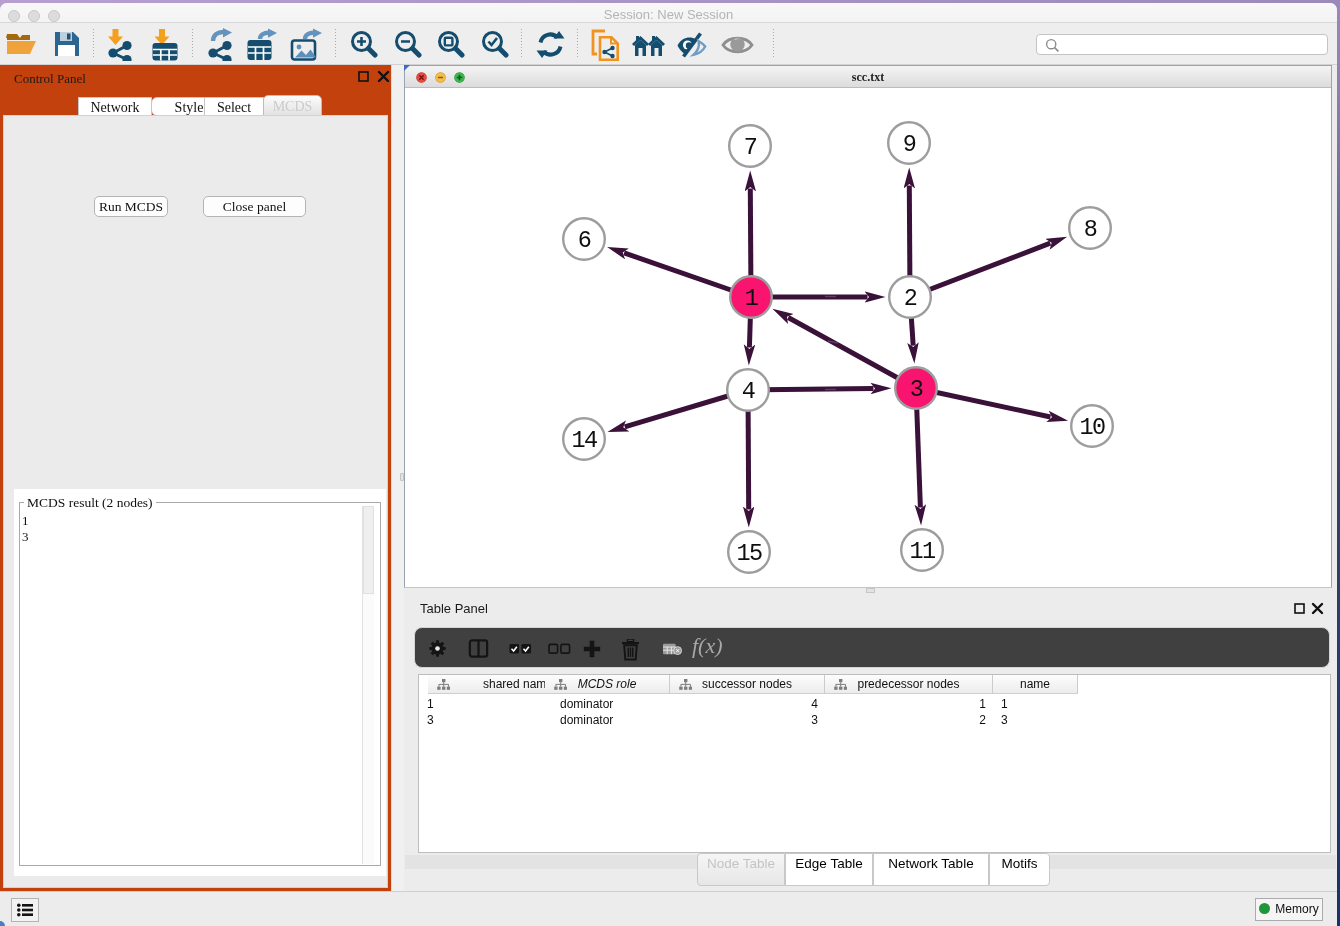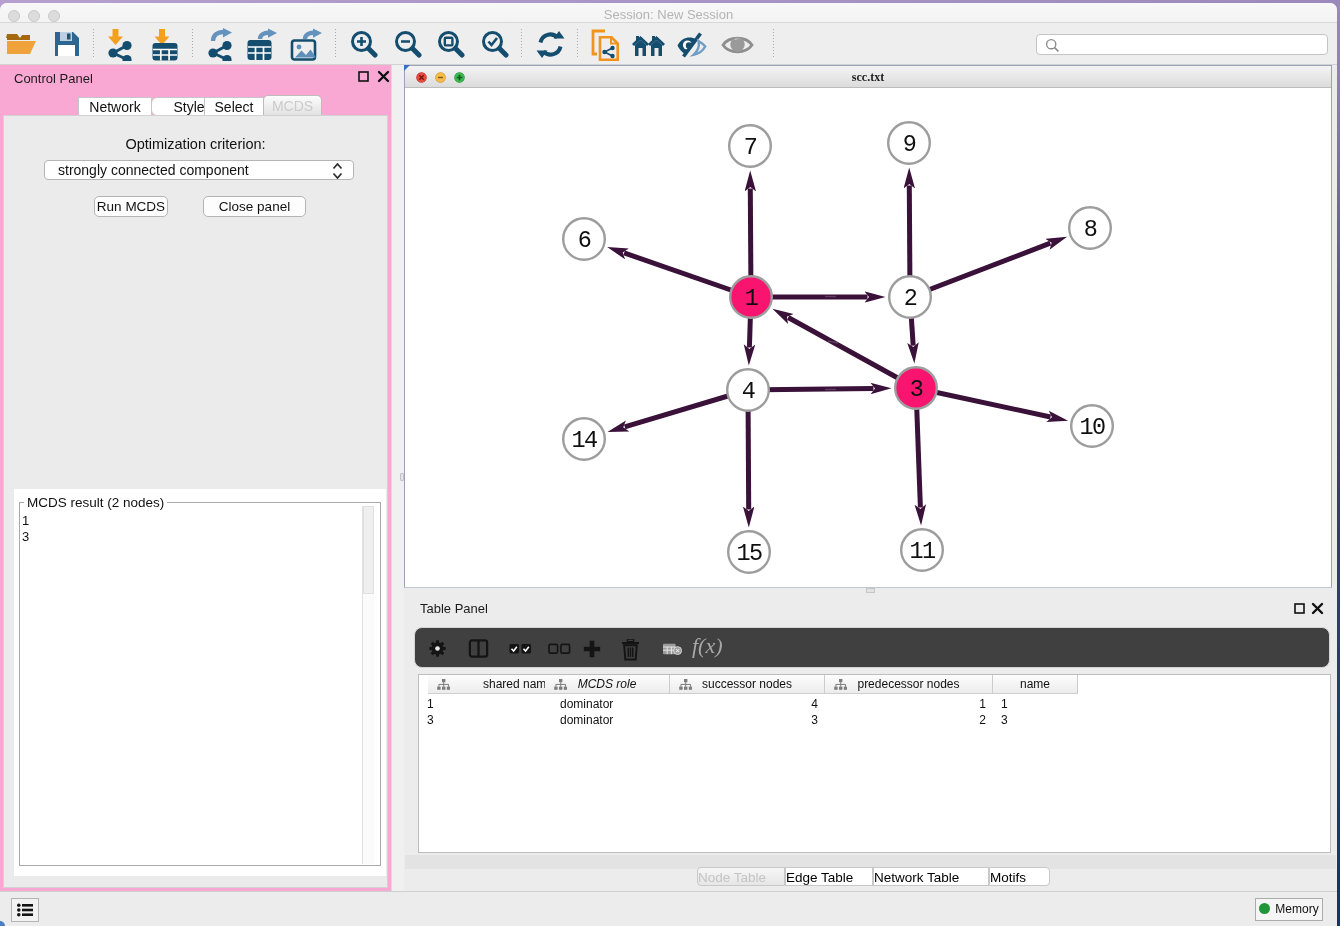--- a/index.html
+++ b/index.html
@@ -9,42 +9,42 @@
   
   #titlebar { position:absolute; left:0; top:0; right:0; height:20px; background:linear-gradient(#f8f8f8,#f3f3f3); border-bottom:1px solid #d8d8d8; }
   .tl { position:absolute; top:7px; width:12px; height:12px; border-radius:50%; background:#dcdcdc; border:1px solid #c9c9c9; }
   #title-text { position:absolute; top:4px; left:0; right:0; text-align:center; color:#b4b4b4; font-size:13px; }
   
   #toolbar { position:absolute; left:0; top:20px; right:0; height:42px; background:#eeeeee; border-bottom:1px solid #d2d2d2; }
   .tsep { position:absolute; top:6px; height:30px; width:1px; background:repeating-linear-gradient(#aaa 0 1px, transparent 1px 3px); }
   .ticon { position:absolute; top:5px; }
   #searchbox { position:absolute; left:1036px; top:11px; width:292px; height:21px; background:#fff; border:1px solid #c4c4c4; border-radius:4px; }
   
-  #cp { position:absolute; left:0; top:62px; width:391px; bottom:35px; background:#f9a8d4; }
+  #cp { position:absolute; left:0; top:62px; width:391px; bottom:35px; background:#c2410c;font-family:Liberation Serif, serif; }
   #cp-head { position:absolute; left:14px; top:6px; font-size:13px; color:#1b1b1b; }
   
   #vsplit { position:absolute; left:391px; top:62px; width:13px; bottom:35px; background:#f0f0f0; border-left:1px solid #dcdcdc; }
   #vhandle { position:absolute; left:8px; top:408px; width:4px; height:8px; background:#e4e4e4; border:1px solid #c2c2c2; border-radius:1px; }
   
   #frame { position:absolute; left:404px; top:62px; width:928px; height:523px; border:1px solid #98a3b5; border-bottom-color:#c2c7cf; background:#fff; }
   #ftitle { position:absolute; left:0; top:0; right:0; height:22px; background:linear-gradient(#f4f4f4,#dcdcdc); border-bottom:1px solid #bcbcbc; }
   #ftitle-text { position:absolute; left:0; right:0; top:4px; text-align:center; font-size:12px; font-weight:bold; color:#222;font-family:Liberation Serif, serif; }
   .fl { position:absolute; top:5.5px; width:11px; height:11px; border-radius:50%; }
   
   #hsplit { position:absolute; left:404px; top:585px; right:3px; height:5px; background:#ececec; }
   #hhandle { position:absolute; left:462px; top:0px; width:9px; height:5px; background:#e2e2e2; border:1px solid #c6c6c6; }
   
   #tp { position:absolute; left:404px; top:590px; right:0px; bottom:35px; background:#ececec; }
   #tp-head { position:absolute; left:16px; top:8px; font-size:13px; color:#1b1b1b; }
   #tp-toolbar { position:absolute; left:10px; top:34px; right:7px; height:41px; background:#404040; border:1px solid #d4d4d4; border-radius:8px; }
   #tbl { position:absolute; left:14px; top:81px; right:6px; bottom:38px; background:#fff; border:1px solid #bdbdbd; }
   .th { position:absolute; top:0; height:19px; background:linear-gradient(#fdfdfd,#ececec); border-right:1px solid #cccccc; border-bottom:1px solid #cfcfcf; font-size:12px; color:#111; text-align:center; line-height:19px; }
   .td { position:absolute; font-size:12px; color:#111; height:16px; line-height:16px; }
   
-  .btab { position:absolute; height:19px; line-height:19px; font-size:13.5px; text-align:left; background:#fff; border:1px solid #c8c8c8; }
+  .btab { position:absolute; height:33px; line-height:19px; font-size:13.5px; text-align:center; background:#fff; border:1px solid #c8c8c8; }
   
   #statusbar { position:absolute; left:0; right:0; bottom:0; height:35px; background:#ececec; border-top:1px solid #cfcfcf; }
   #memorybtn { position:absolute; right:14px; top:6px; width:68px; height:23px; background:#f5f5f5; border:1px solid #ababab; font-size:12px; color:#111; text-align:center; line-height:21px; }
   #listbtn { position:absolute; left:11px; top:6px; width:28px; height:24px; background:#f2f2f2; border:1px solid #b4b4b4; }
   
   .cptab { position:absolute; height:19px; line-height:19px; background:#fff; border:1px solid #c6c6c6; font-size:14px; text-align:center; color:#111; }
   .titledbox { position:absolute; border:1px solid #a9a9a9; }
   .btn { position:absolute; background:#fdfdfd; border:1px solid #b4b4b4; border-radius:5px; font-size:13.5px; color:#111; text-align:center; }
 </style>
 </head>
@@ -221,25 +221,20 @@
         <rect x="1" y="1" width="9" height="9" fill="none" stroke="#111" stroke-width="1.6"></rect>
       </svg>
     <svg style="position:absolute; left:377px; top:5px;" width="13" height="13" viewBox="0 0 13 13">
         <path d="M2 2 L11 11 M11 2 L2 11" stroke="#111" stroke-width="2.4" stroke-linecap="round"></path>
       </svg>
     <div class="cptab" style="left:78px; top:32px; width:74px;">Network</div>
     <div class="cptab" style="left:151px; top:32px; width:76px;border-radius:6px;">Style</div>
     <div class="cptab" style="left:204px; top:32px; width:60px;">Select</div>
     <div class="cptab" style="left:263px; top:30px; width:59px; height:21px; line-height:21px; background:linear-gradient(#fcfcfc,#e2e2e2); color:#cbcbcb; border-radius:5px 5px 0 0; border-color:#bdbdbd;">MCDS</div>
     <div style="position:absolute; left:3px; top:50px; right:3px; bottom:3px; border:1px solid #d2d2d2; background:#ebebeb;"></div>
-    <div style="position:absolute; left:0; right:0; top:71px; text-align:center; font-size:14.5px; color:#111;">Optimization criterion:</div>
-    <div style="position:absolute; left:44px; top:95px; width:310px; height:20px; background:#fff; border:1px solid #b5b5b5; border-radius:4px; font-size:14px; line-height:19px; padding-left:13px; color:#111;">strongly connected component<svg style="position:absolute; right:10px; top:2px;" width="11" height="16" viewBox="0 0 11 16">
-          <path d="M1.5 5.5 L5.5 1 L9.5 5.5" fill="none" stroke="#333" stroke-width="1.8"></path>
-          <path d="M1.5 10.5 L5.5 15 L9.5 10.5" fill="none" stroke="#333" stroke-width="1.8"></path>
-        </svg></div>
     <div class="btn" style="left:94px; top:131px; width:74px; height:21px; line-height:19px;">Run MCDS</div>
     <div class="btn" style="left:203px; top:131px; width:103px; height:21px; line-height:19px;">Close panel</div>
 
     <div style="position:absolute; left:14px; top:424px; width:372px; bottom:15px; background:#fff;"></div>
     <div class="titledbox" style="left:19px; top:437px; width:362px; bottom:25px;"></div>
     <div style="position:absolute; left:24px; top:430px; background:#fff; padding:0 3px; font-size:13.5px; color:#111;">MCDS result (2 nodes)</div>
     <div style="position:absolute; left:362px; top:441px; width:12px; bottom:27px; background:#fbfbfb; border-left:1px solid #e2e2e2;"></div>
     <div style="position:absolute; left:363px; top:441px; width:11px; height:88px; background:#efefef; border:1px solid #e0e0e0;"></div>
     <div style="position:absolute; left:22px; top:448px; font-size:13px; line-height:16px; color:#111;">1<br>3</div>
   </div>

